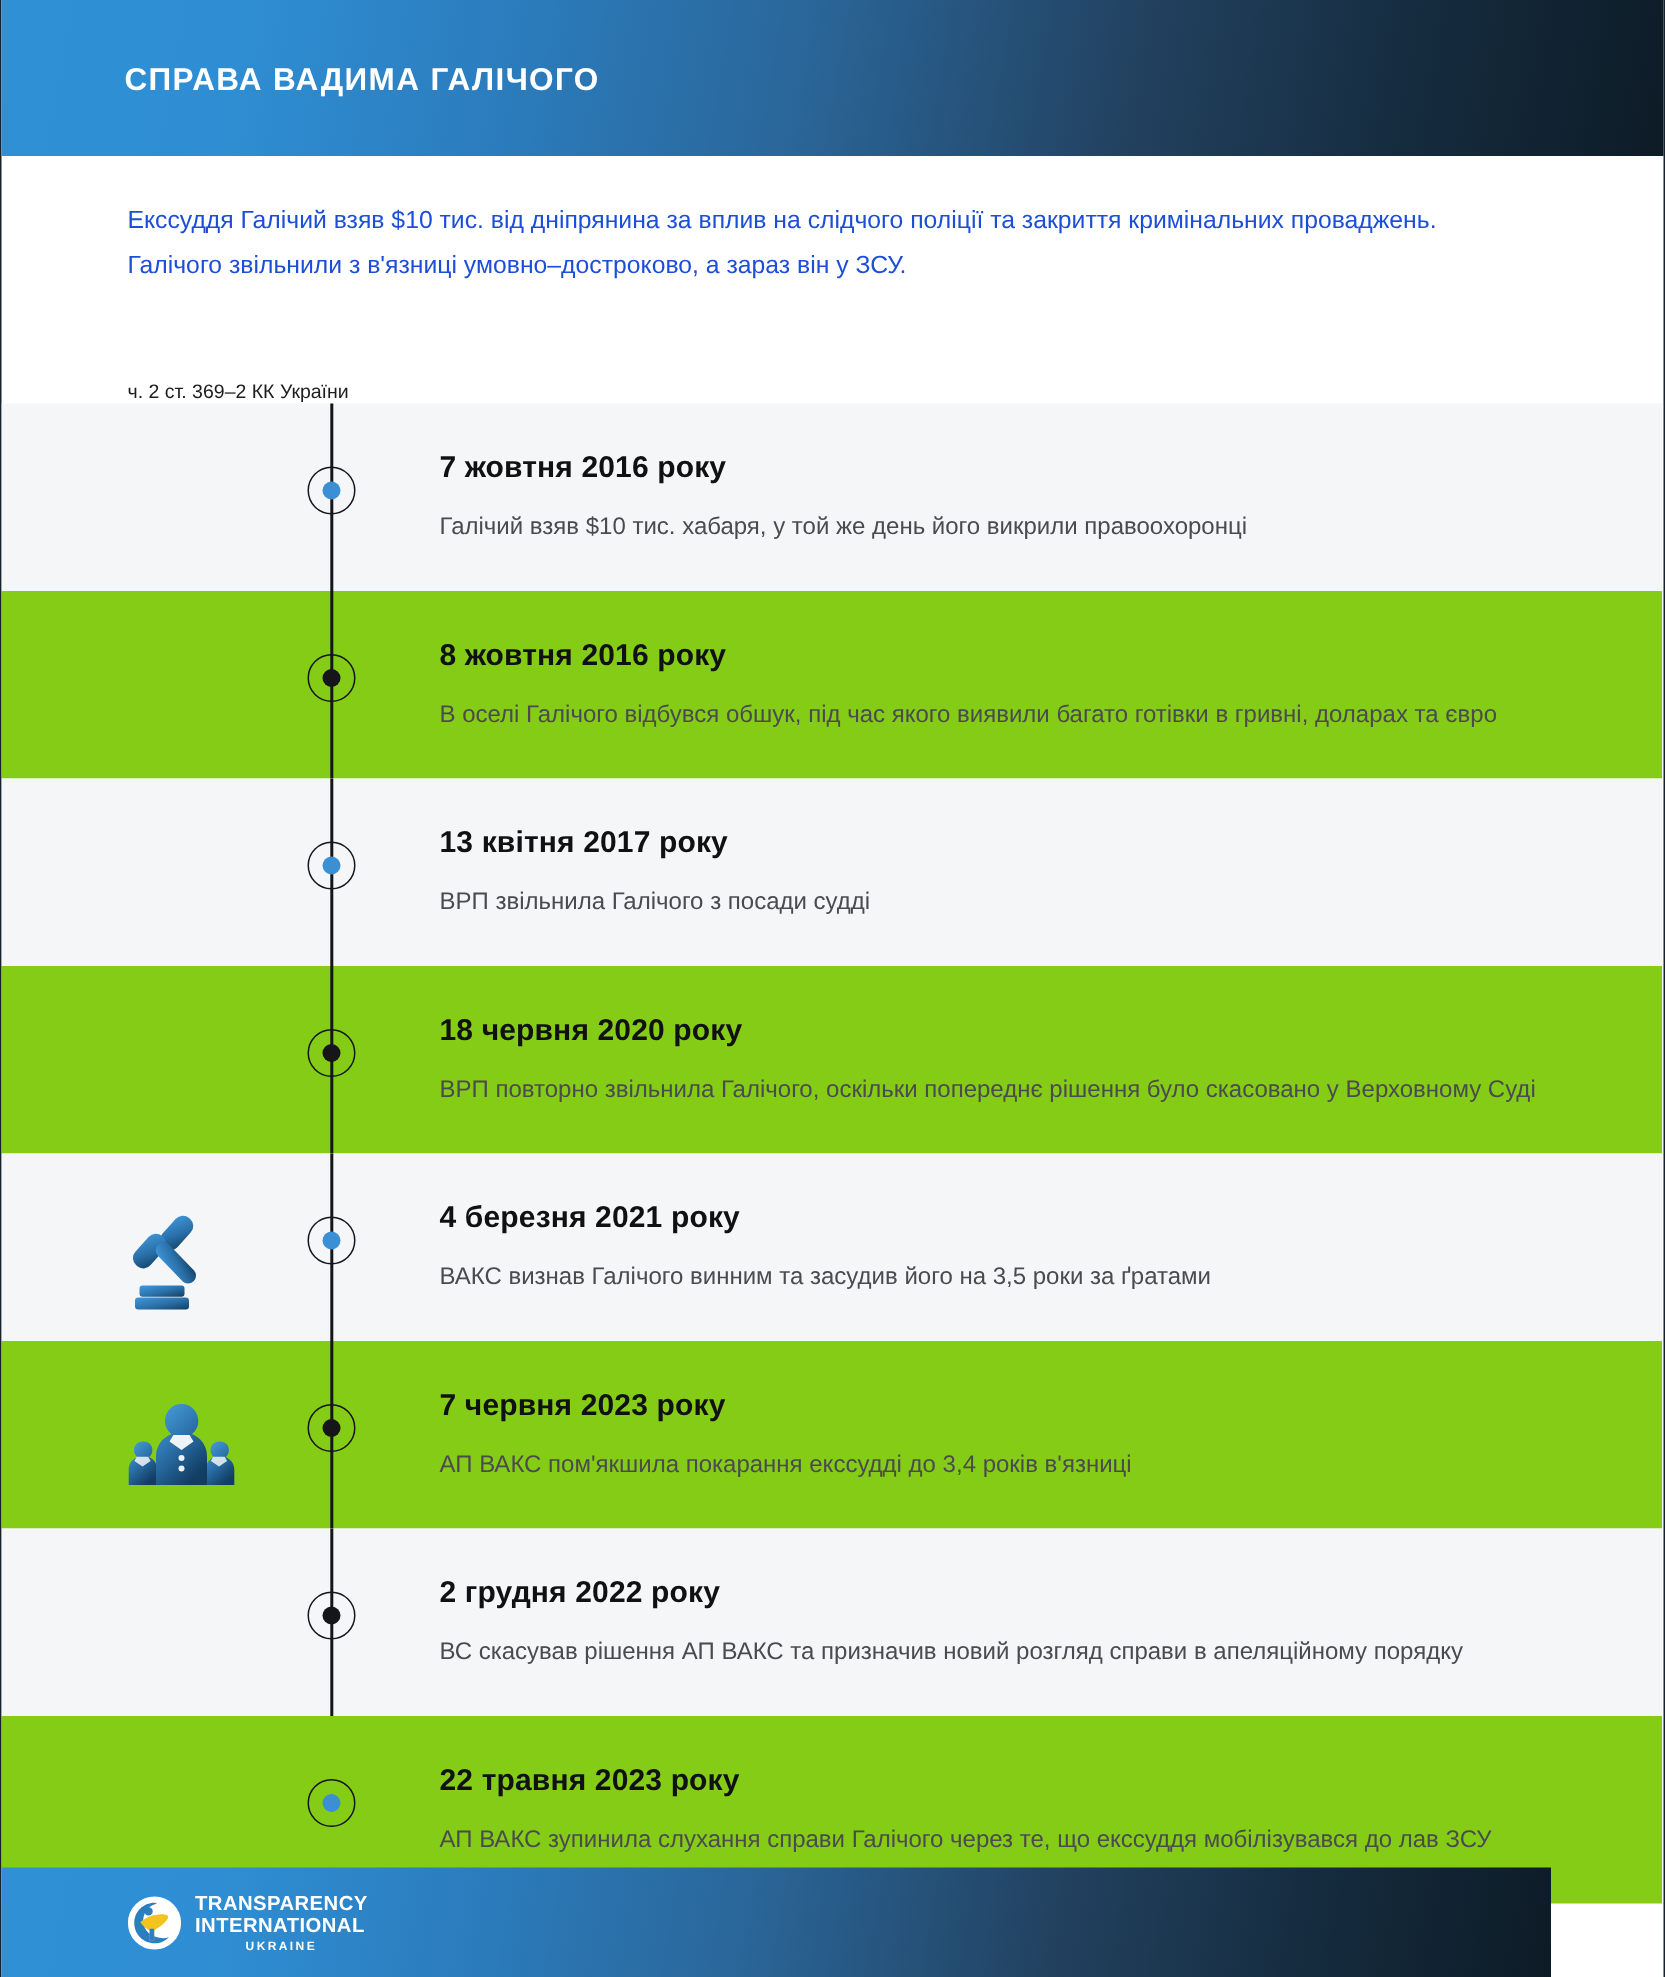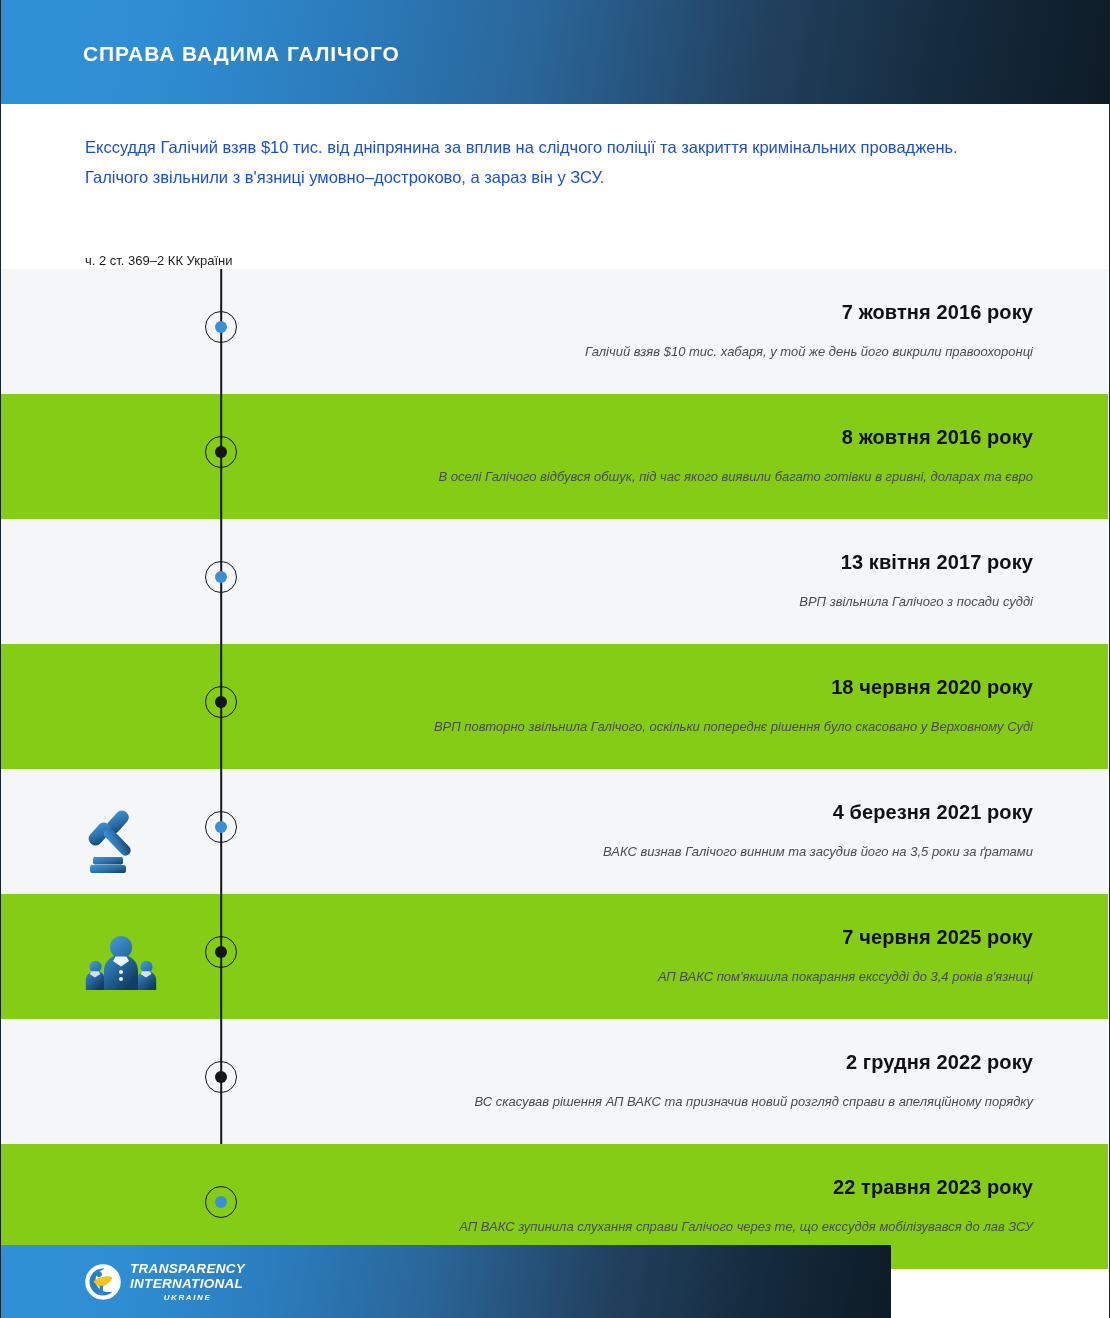--- a/index.html
+++ b/index.html
@@ -78,21 +78,20 @@
   .timeline {
     position: absolute;
     left: 0;
     top: 269px;
     width: 1107px;
   }
   .tl-row {
     position: relative;
     width: 100%;
     min-height: 125px;
-    text-align: right;
   }
   .tl-row.band-grey { background: #f5f6f8; }
   .tl-row.band-white { background: #84cc16; }
 
   
   .tl-line {
     position: absolute;
     left: 220px;
     top: 0;
     width: 1.6px;
@@ -148,42 +147,40 @@
   .tl-date {
     margin: 0;
     font-size: 20px;
     font-weight: bold;
     color: #111114;
     letter-spacing: 0.1px;
     line-height: 26px;
   }
   .tl-desc {
     margin: 12px 0 0 0;
-    font-size: 13px;
+    font-size: 16px;
     line-height: 29px;
     color: #4b4b4f;
-    font-style: italic;
   }
 
   
   .footer-bar {
     position: absolute;
     left: 0;
     bottom: 0;
-    width: 890px;
+    width: 1033px;
     height: 73px;
     background: linear-gradient(100deg,
         #2f90d6 0%,
         #2f8ed3 14%,
         #2b7dbe 30%,
         #2a6699 48%,
         #22415f 68%,
         #152c3f 84%,
         #0d1b26 100%);
-    font-style: italic;
   }
   .footer-logo {
     position: absolute;
     left: 84px;
     top: 50%;
     transform: translateY(-50%);
     display: flex;
     align-items: center;
     gap: 9px;
   }
@@ -305,21 +302,21 @@
               <circle cx="36" cy="44" r="2"></circle>
               <circle cx="36" cy="51" r="2"></circle>
             </g>
             <g fill="#ffffff" opacity="0.8">
               <path d="M6.2 43.2h7.6l1.6 2.8-5.4 3.6-5.4-3.6z"></path>
               <path d="M57.2 43.2h7.6l1.6 2.8-5.4 3.6-5.4-3.6z"></path>
             </g>
           </svg>
         </div>
         <div class="tl-content">
-          <p class="tl-date">7 червня 2025 року</p>
+          <p class="tl-date">7 червня 2023 року</p>
           <p class="tl-desc">АП ВАКС пом'якшила покарання ексcудді до 3,4 років в'язниці</p>
         </div>
       </div>
       <div class="tl-row band-grey">
         <div class="tl-line"></div>
         <div class="tl-marker"></div>
         <div class="tl-content">
           <p class="tl-date">2 грудня 2022 року</p>
           <p class="tl-desc">ВС скасував рішення АП ВАКС та призначив новий розгляд справи в апеляційному порядку</p>
         </div>

